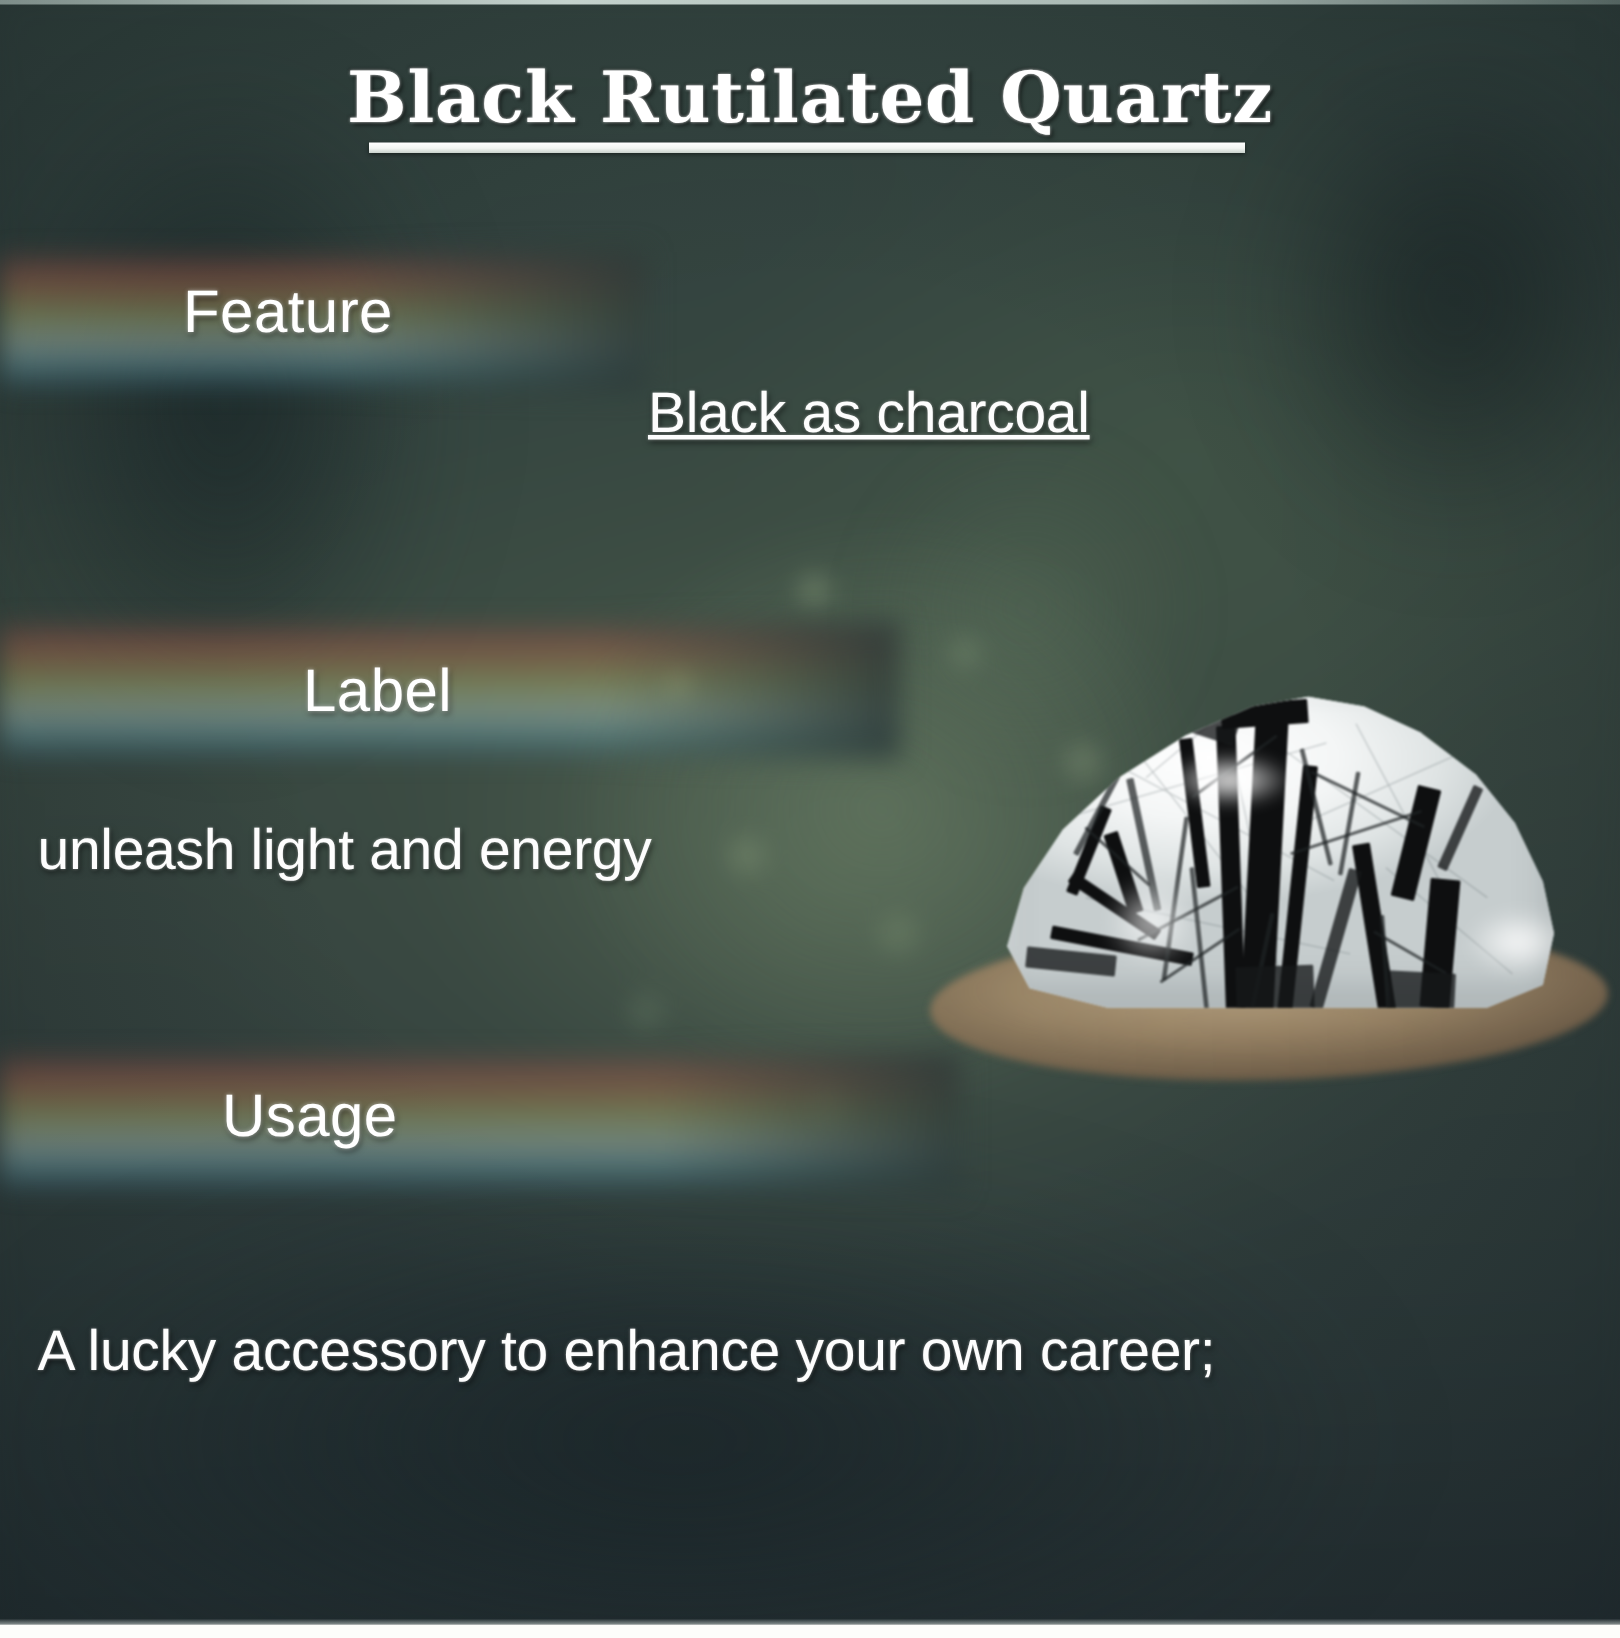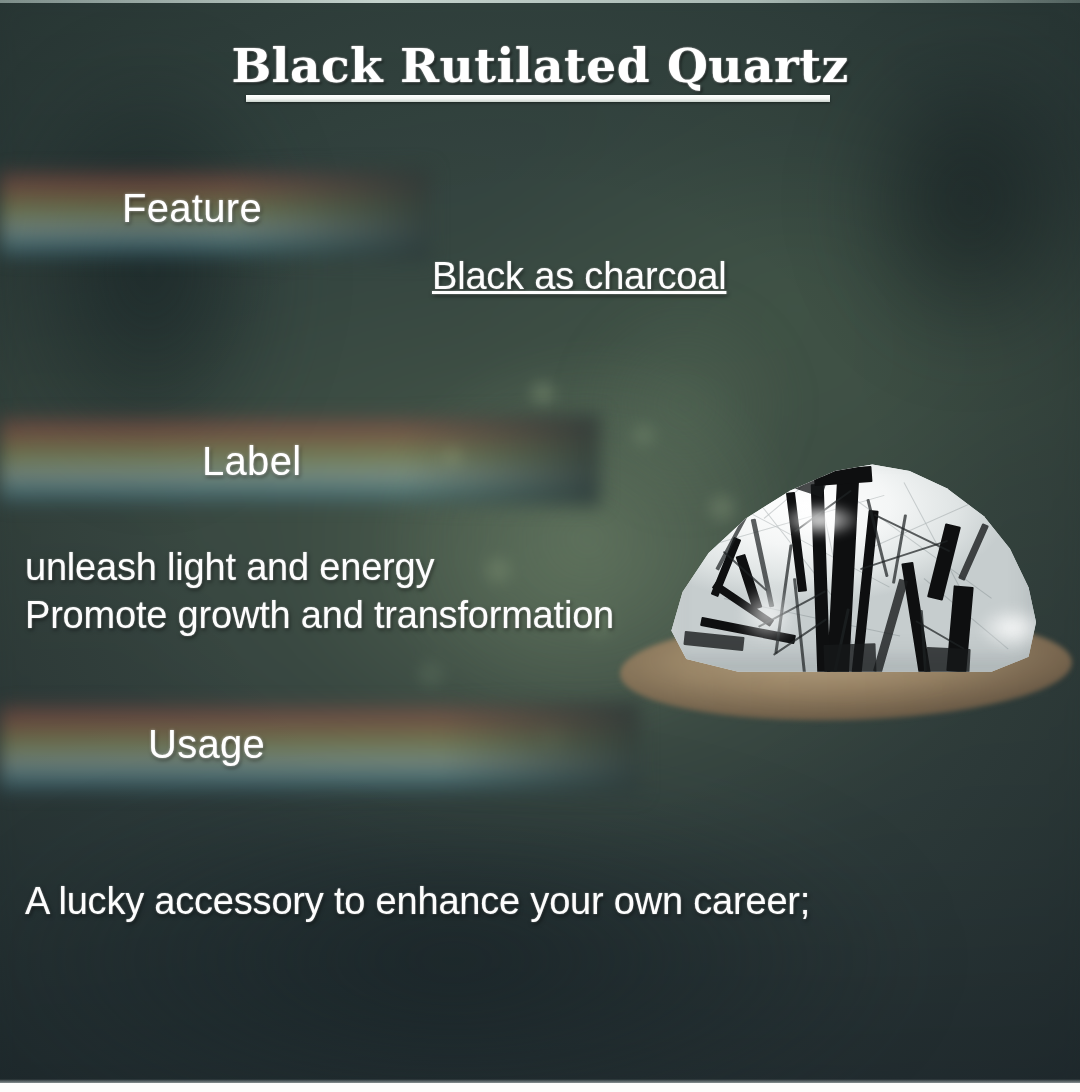--- a/index.html
+++ b/index.html
@@ -407,21 +407,20 @@
   <div class="title-wrap">
     <span class="title">Black Rutilated Quartz</span>
   </div>
   <div class="title-underline"></div>
 
   <div class="section-head h-feature">Feature</div>
   <div class="body-line f-l1b">Black as charcoal</div>
 
   <div class="section-head h-label">Label</div>
   <div class="body-line l-l2">unleash light and energy</div>
-  <div class="body-line l-l3">Promote growth and transformation</div>
 
   <div class="section-head h-usage">Usage</div>
   <div class="body-line u-l3">A lucky accessory to enhance your own career;</div>
 
   <div class="edge-top"></div>
   <div class="edge-bottom-shadow"></div>
   <div class="edge-bottom"></div>
 
 </div>
 

